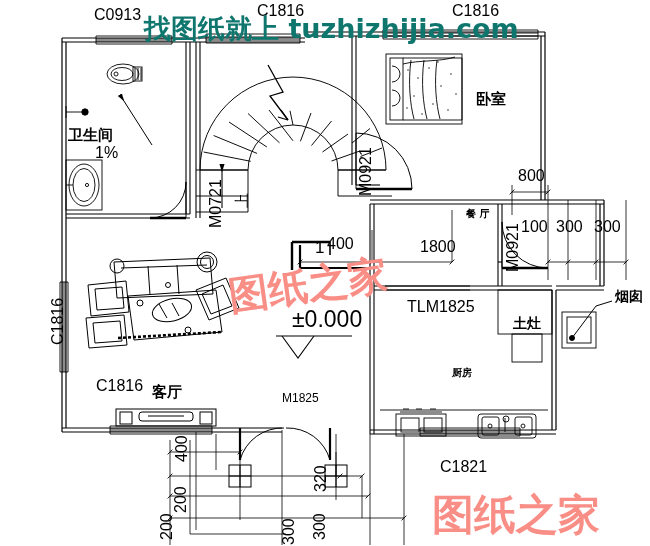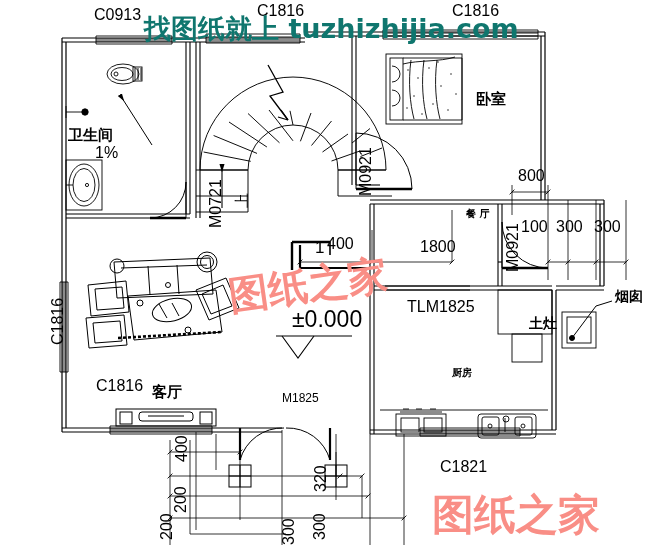--- a/index.html
+++ b/index.html
@@ -403,21 +403,21 @@
   <div class="lbl rot90" style="left:504px;top:272px;font-size:16px;">M0921</div>
   <div class="lbl" style="left:282px;top:391px;font-size:12px;">M1825</div>
   <div class="lbl" style="left:407px;top:298px;font-size:16px;text-align:right;">TLM1825</div>
 
   <div class="lbl cn" style="left:68px;top:126px;font-size:15px;">卫生间</div>
   <div class="lbl" style="left:95px;top:144px;font-size:16px;">1%</div>
   <div class="lbl cn" style="left:476px;top:90px;font-size:15px;">卧室</div>
   <div class="lbl cn" style="left:466px;top:207px;font-size:10px;">餐 厅</div>
   <div class="lbl cn" style="left:152px;top:383px;font-size:15px;">客厅</div>
   <div class="lbl cn" style="left:452px;top:366px;font-size:10px;">厨房</div>
-  <div class="lbl cn" style="left:513px;top:315px;font-size:14px;margin-left:16px;">土灶</div>
+  <div class="lbl cn" style="left:513px;top:315px;font-size:14px;">土灶</div>
   <div class="lbl cn" style="left:607px;top:288px;font-size:14px;margin-left:8px;">烟囱</div>
 
   <div class="lbl" style="left:292px;top:306px;font-size:23px;">±0.000</div>
   <div class="lbl" style="left:315px;top:238px;font-size:17px;">1</div>
 
   <div class="lbl" style="left:518px;top:167px;font-size:16px;">800</div>
   <div class="lbl" style="left:521px;top:218px;font-size:16px;text-align:right;">100</div>
   <div class="lbl" style="left:556px;top:218px;font-size:16px;">300</div>
   <div class="lbl" style="left:594px;top:218px;font-size:16px;">300</div>
 

